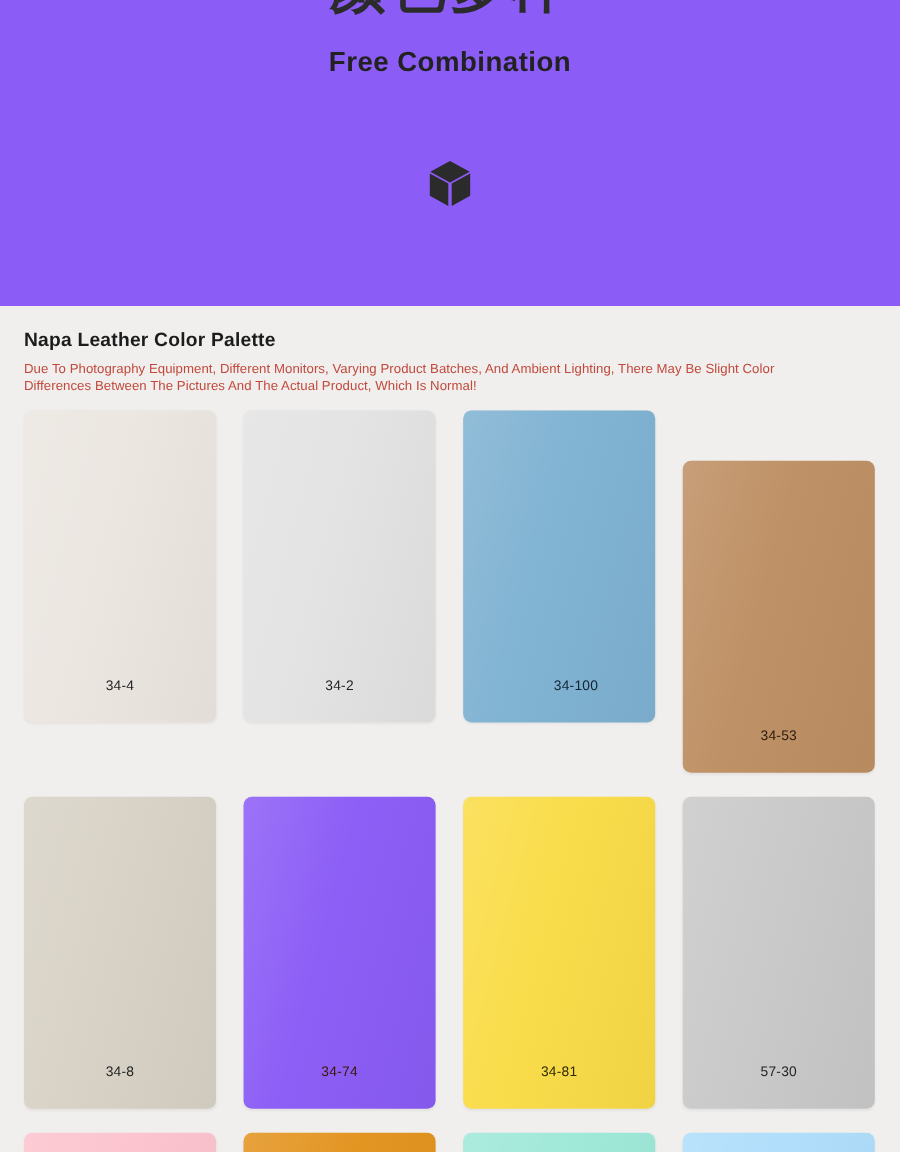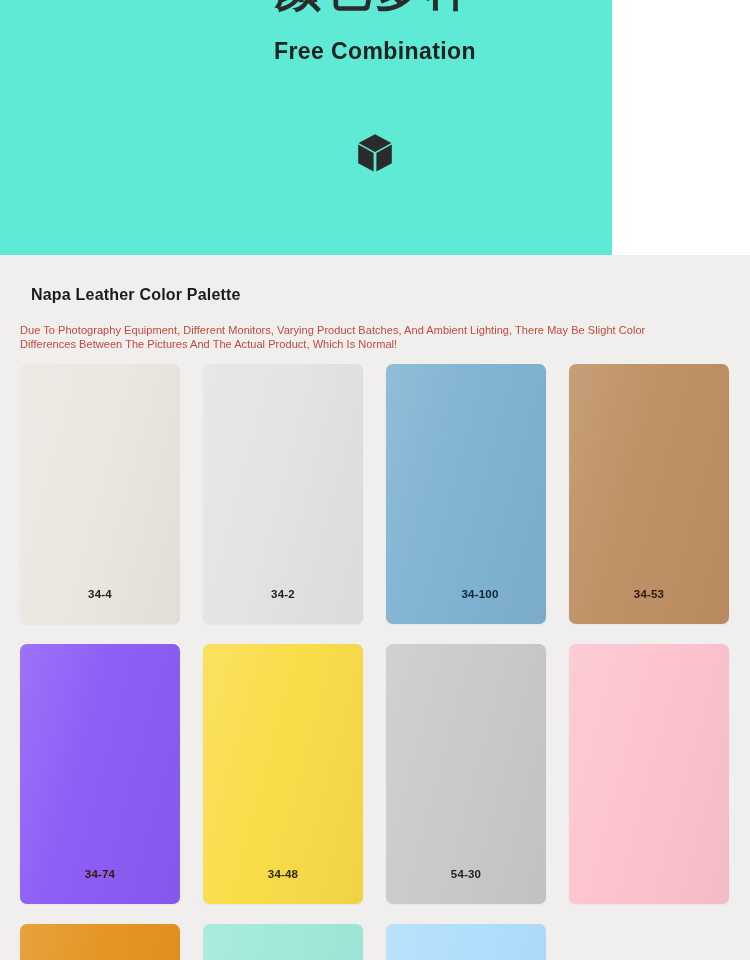--- a/index.html
+++ b/index.html
@@ -10,23 +10,23 @@
     width: 750px;
     height: 960px;
     background: #ffffff;
     font-family: "Liberation Sans", sans-serif;
     overflow: hidden;
     position: relative;
   }
 
   
   .hero {
-    width: 612px;
+    width: 750px;
     height: 255px;
-    background: #5eead4;
+    background: #8b5cf6;
     position: relative;
   }
   .hero-cn-title {
     position: absolute;
     top: -34px;
     left: 0;
     width: 750px;
     text-align: center;
     font-size: 46px;
     font-weight: 700;
@@ -63,21 +63,21 @@
     top: 255px;
     left: 0;
     width: 750px;
     height: 705px;
     background: #f0efed;
     box-sizing: border-box;
     padding: 0 20px;
     overflow: hidden;
   }
   .panel-title {
-    margin: 11px;
+    margin: 0;
     padding-top: 20px;
     font-size: 16px;
     font-weight: 700;
     color: #1c1c1c;
     letter-spacing: 0.2px;
   }
   .panel-note {
     margin: 0;
     padding-top: 9px;
     font-size: 11px;
@@ -112,21 +112,21 @@
     content: "";
     position: absolute;
     inset: 0;
     background: linear-gradient(105deg, rgba(255,255,255,0.14) 0%, rgba(255,255,255,0.02) 42%, rgba(0,0,0,0.04) 100%);
     pointer-events: none;
   }
   .swatch-label {
     position: relative;
     z-index: 2;
     font-size: 11.5px;
-    font-weight: 700;
+    font-weight: 400;
     padding-bottom: 24px;
     letter-spacing: 0.2px;
   }
 </style>
 </head>
 <body>
 
 <div class="hero">
   <div class="hero-cn-title">颜色多样</div>
   <div class="hero-en-title">Free Combination</div>
@@ -148,31 +148,34 @@
   <div class="swatch-grid" id="swatch-grid">
       <div class="swatch" style="background: rgb(235, 230, 224);">
         <span class="swatch-label" style="color: rgb(31, 31, 31);">34-4</span>
       </div>
       <div class="swatch" style="background: rgb(227, 227, 227);">
         <span class="swatch-label" style="color: rgb(31, 31, 31); text-align: center;">34-2</span>
       </div>
       <div class="swatch" style="background: rgb(127, 178, 210);">
         <span class="swatch-label" style="color: rgb(18, 36, 54); margin-left: 28px;">34-100</span>
       </div>
-      <div class="swatch" style="background: rgb(190, 143, 99);">
+      <div class="swatch" style="background: rgb(190, 143, 99); margin-top: 42px;">
         <span class="swatch-label" style="color: rgb(42, 26, 12);">34-53</span>
+      </div>
+      <div class="swatch" style="background: rgb(216, 210, 198);">
+        <span class="swatch-label" style="color: rgb(31, 31, 31);">34-8</span>
       </div>
       <div class="swatch" style="background: #8b5cf6; text-align: center;">
         <span class="swatch-label" style="color: rgb(58, 23, 3);">34-74</span>
       </div>
       <div class="swatch" style="background: rgb(250, 220, 71);">
-        <span class="swatch-label" style="color: rgb(46, 42, 5);">34-48</span>
+        <span class="swatch-label" style="color: rgb(46, 42, 5);">34-81</span>
       </div>
       <div class="swatch" style="background: rgb(201, 201, 201);">
-        <span class="swatch-label" style="color: rgb(31, 31, 31);">54-30</span>
+        <span class="swatch-label" style="color: rgb(31, 31, 31);">57-30</span>
       </div>
       <div class="swatch" style="background: rgb(252, 195, 205);">
         <span class="swatch-label" style="color: rgb(58, 17, 24);"></span>
       </div>
       <div class="swatch" style="background: rgb(227, 147, 30);">
         <span class="swatch-label" style="color: rgb(58, 34, 3);"></span>
       </div>
       <div class="swatch" style="background: rgb(158, 232, 216);">
         <span class="swatch-label" style="color: rgb(14, 58, 49);"></span>
       </div>

